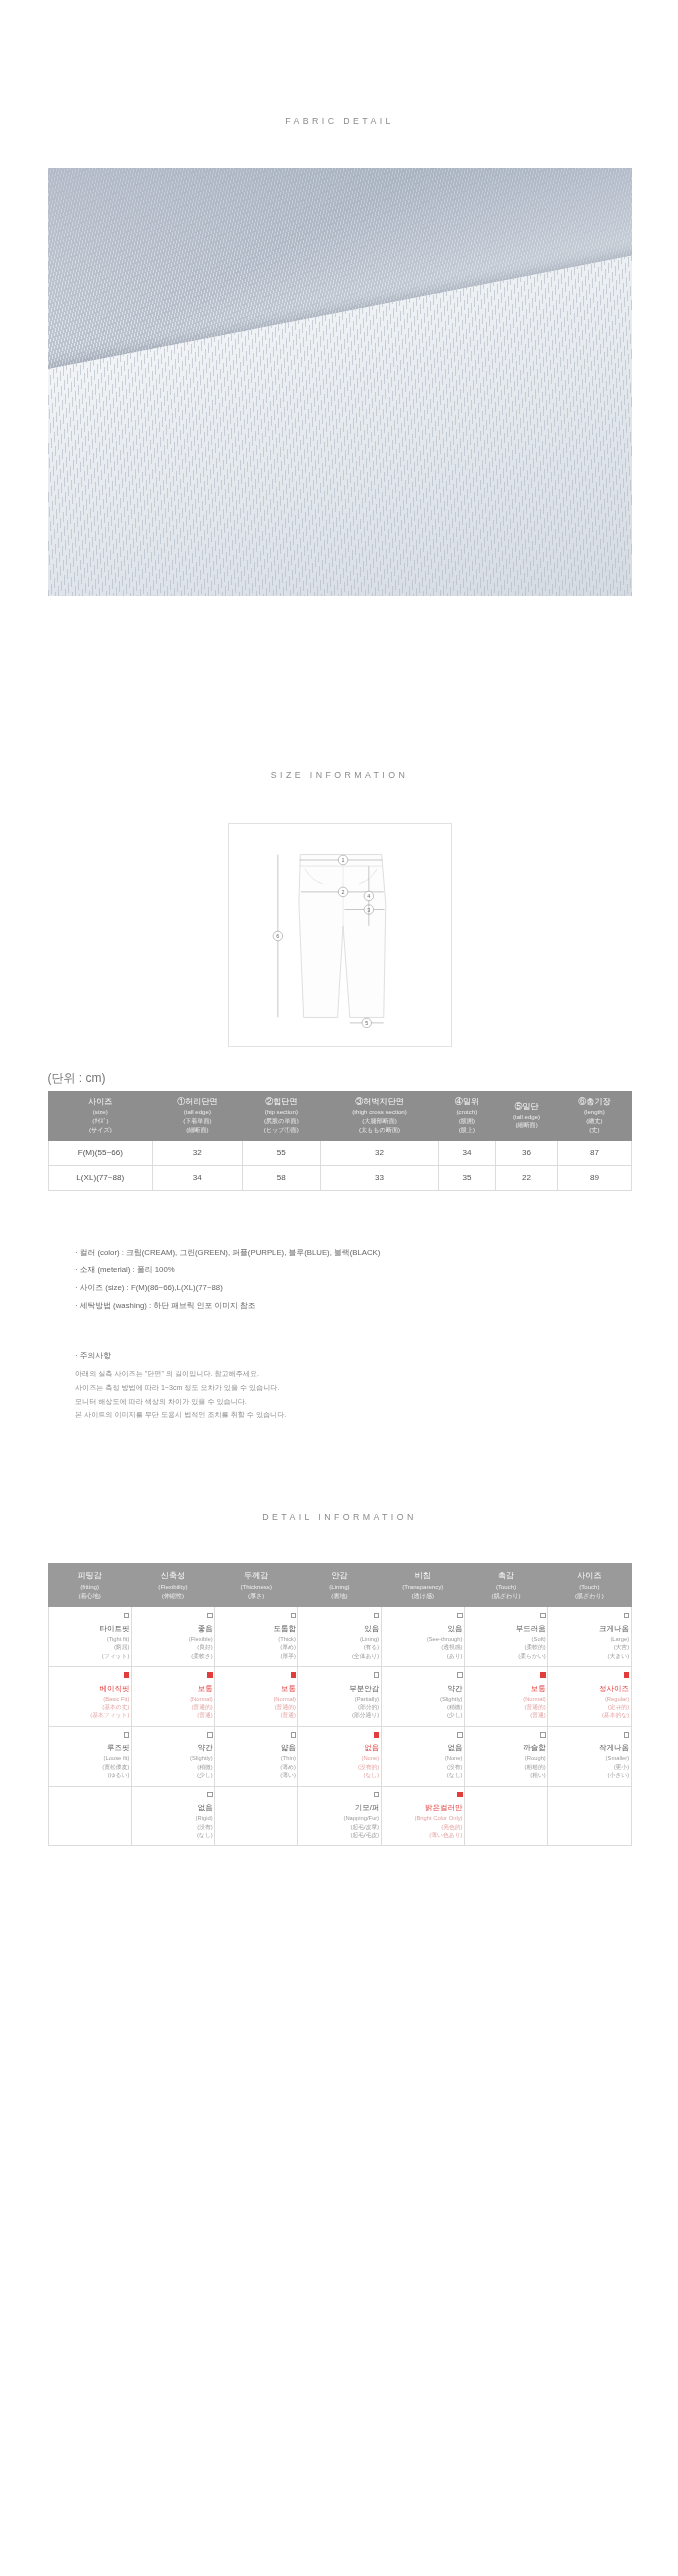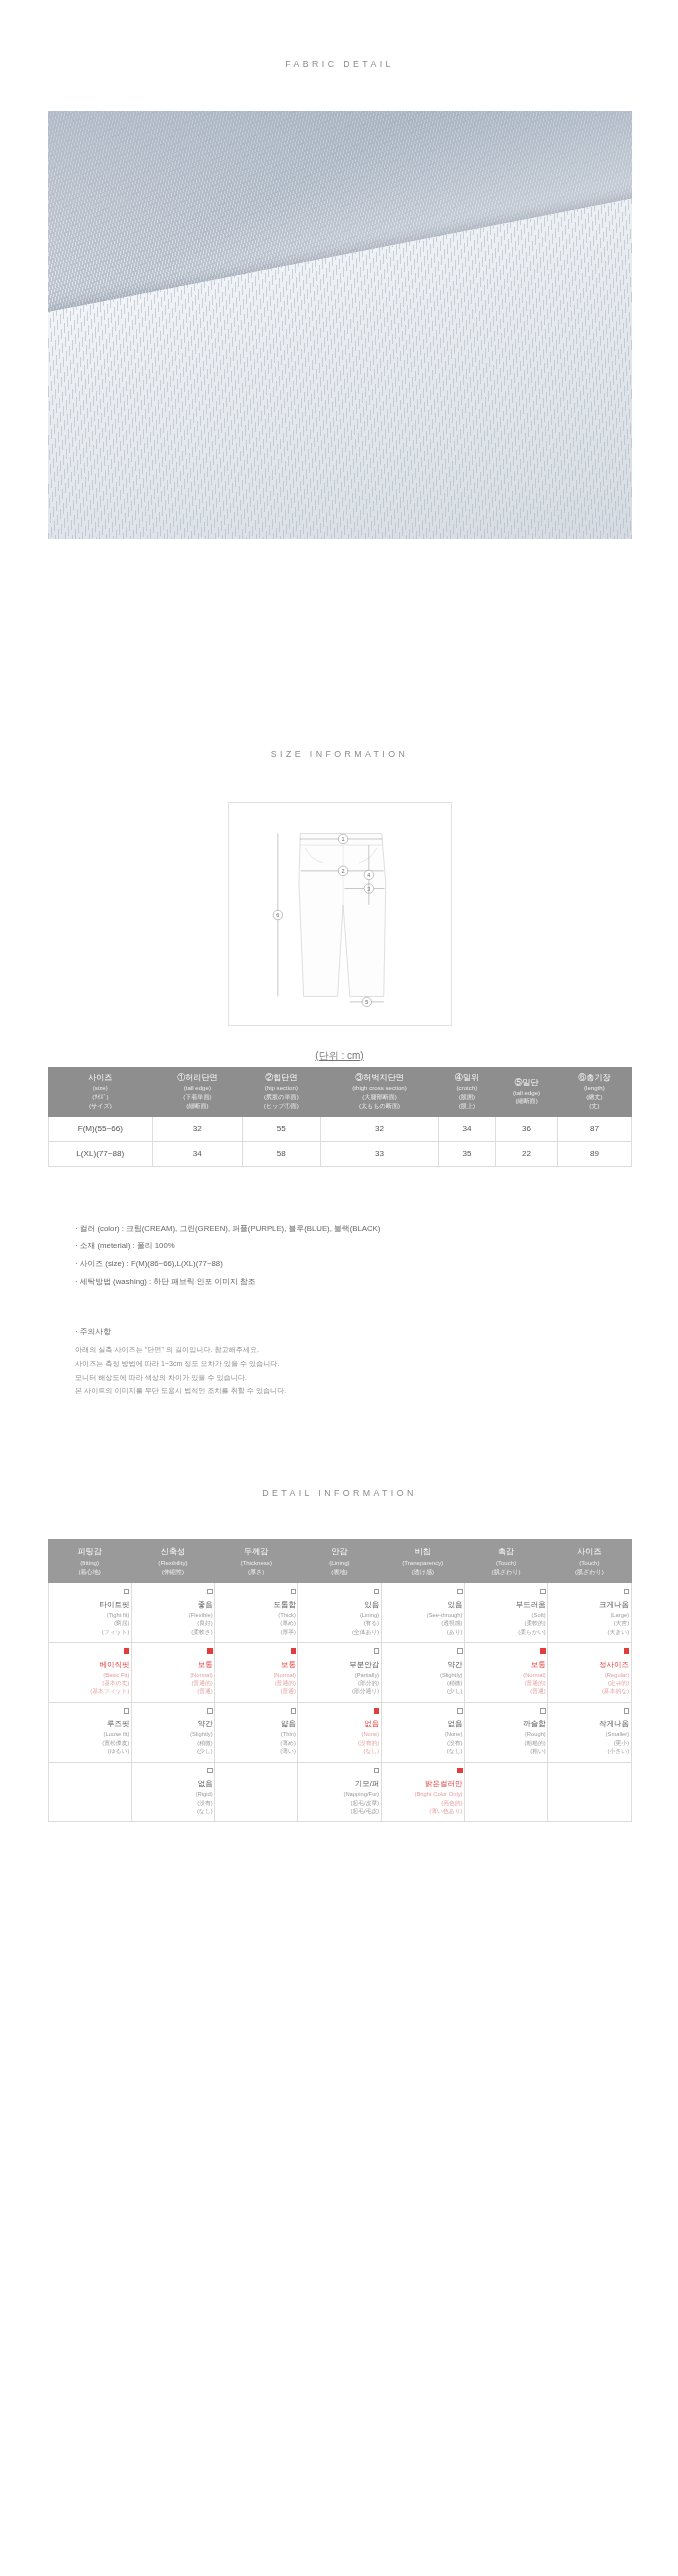--- a/index.html
+++ b/index.html
@@ -16,21 +16,21 @@
   
   .sec-title {
     text-align: center;
     font-size: 8.8px;
     letter-spacing: 3.4px;
     color: #8b8b8b;
     font-weight: normal;
   }
 
   
-  .fabric-wrap { padding-top: 52px; }
+  .fabric-wrap { padding-top: 109px; }
   .fabric-img {
     width: 584px;
     height: 428px;
     margin: 42px auto 0 auto;
     position: relative;
     overflow: hidden;
     background: linear-gradient(150deg,#c9cfd8 0%, #b9c2cd 28%, #cdd4dd 46%, #dde2e8 62%, #e8ebef 100%);
   }
   .fabric-img .diag {
     position: absolute; inset: -20%;
@@ -49,33 +49,33 @@
     background: repeating-linear-gradient(97deg,
        rgba(170,180,192,0.55) 0px, rgba(170,180,192,0.55) 0.7px,
        rgba(255,255,255,0) 0.7px, rgba(255,255,255,0) 3.4px);
   }
   .fabric-img .shade-top {
     position: absolute; left:0; top:0; width:100%; height:40%;
     background: linear-gradient(180deg, rgba(150,162,178,0.45), rgba(150,162,178,0));
   }
 
   
-  .size-wrap { padding-top: 166px; margin-top: 36px; }
+  .size-wrap { padding-top: 166px; }
   .size-diagram {
     width: 224px; height: 224px;
     margin: 43px auto 0 auto;
     border: 0.7px solid #e2e2e2;
     position: relative;
     background: #fff;
   }
   .size-diagram svg { display:block; }
 
   .unit-note {
     width: 584px; margin: 23px auto 4.1px auto;
-    text-align: center; font-size: 10px; color: #777; text-decoration: underline;
+    text-align: left; font-size: 12px; color: #777;
   }
 
   table.size-table {
     width: 584px; margin: 0 auto; border-collapse: collapse;
     font-size: 8.1px;
   }
   table.size-table th {
     background: #8e8e8e; color: #fff; font-weight: normal;
     border: 0.7px solid #8e8e8e; padding: 4.8px 1.4px; line-height: 1.45;
     font-size: 7.5px; vertical-align: middle;

